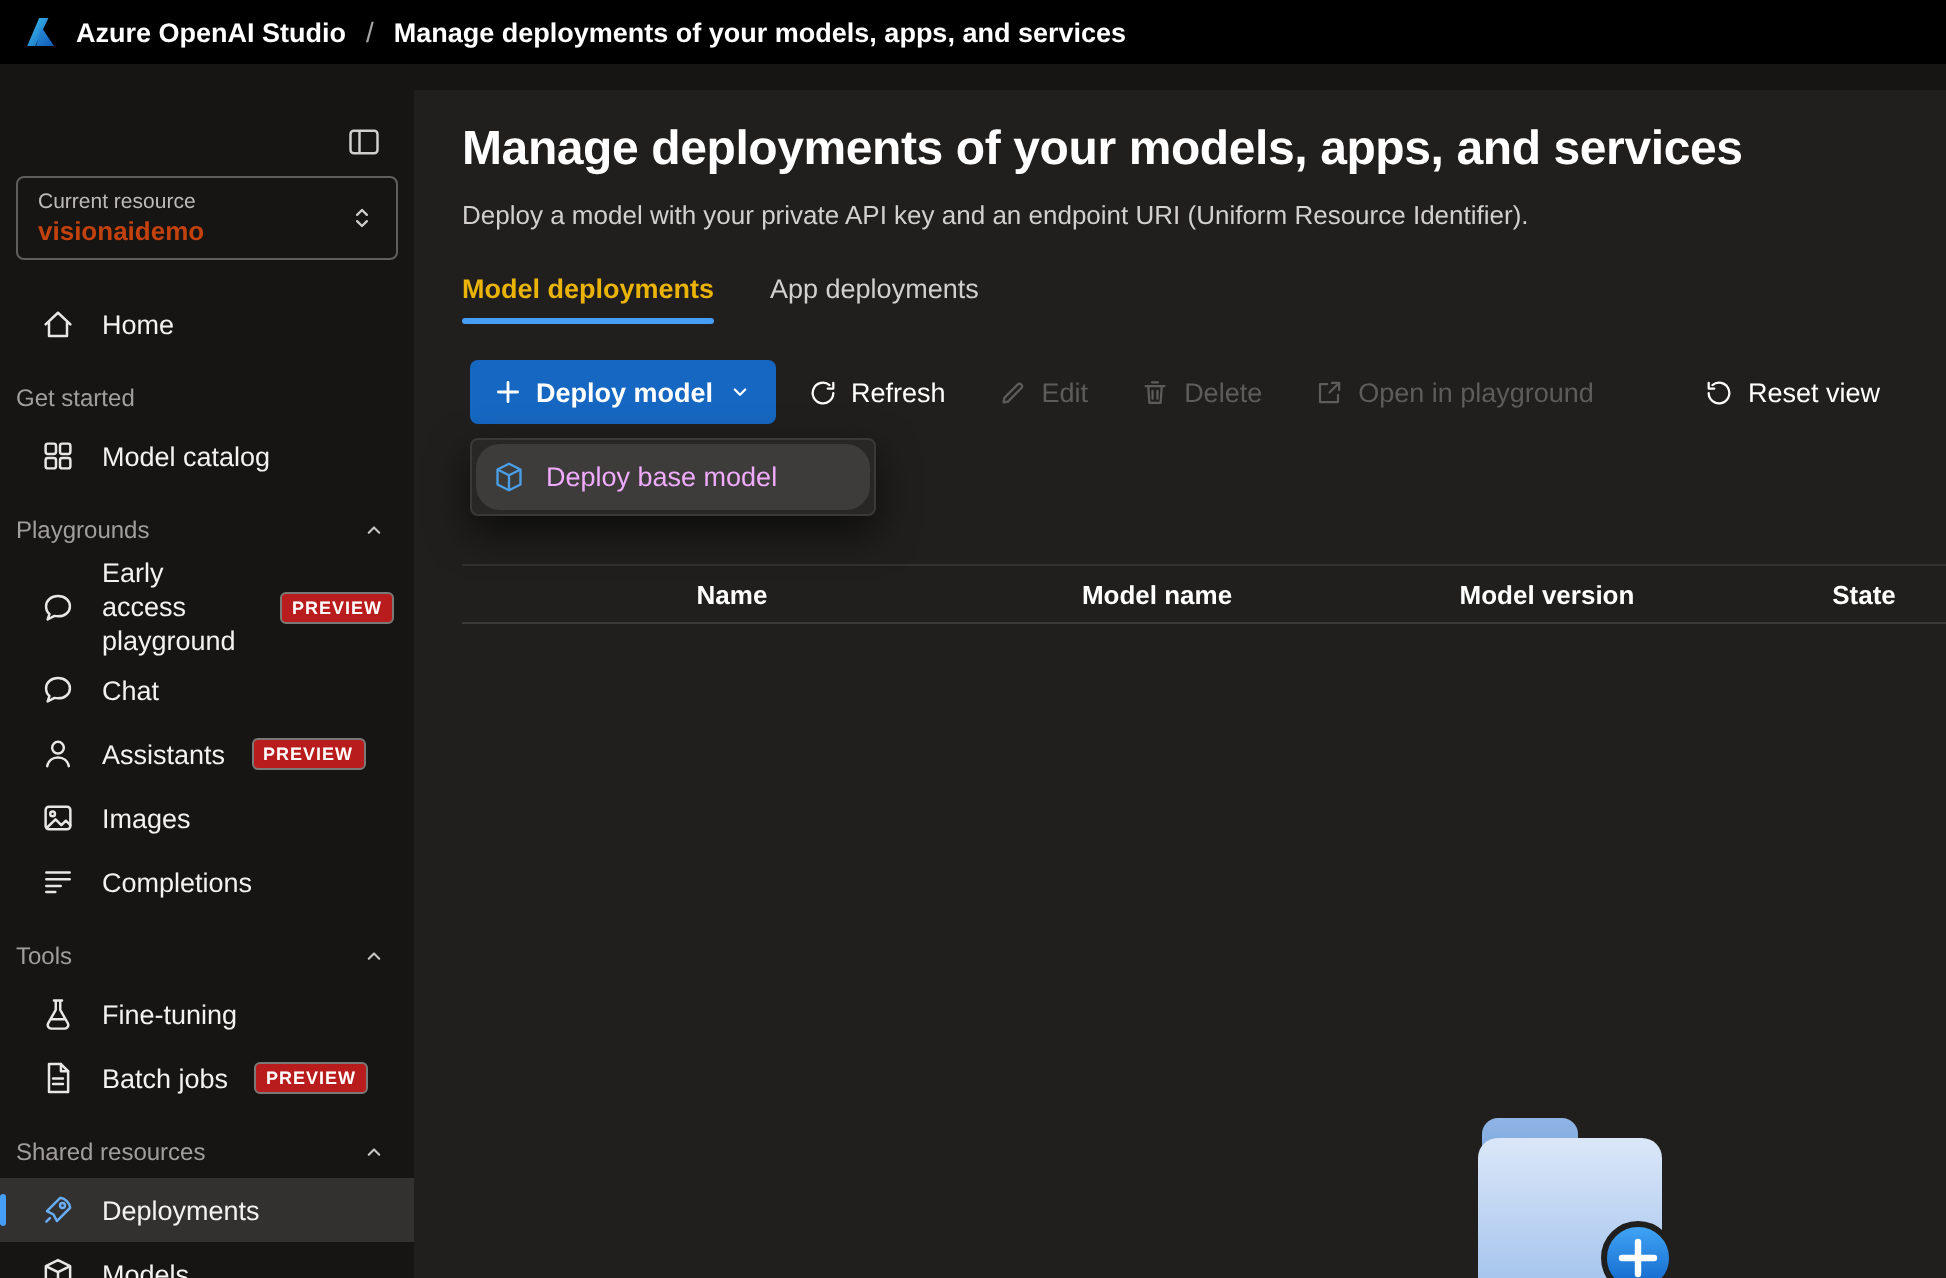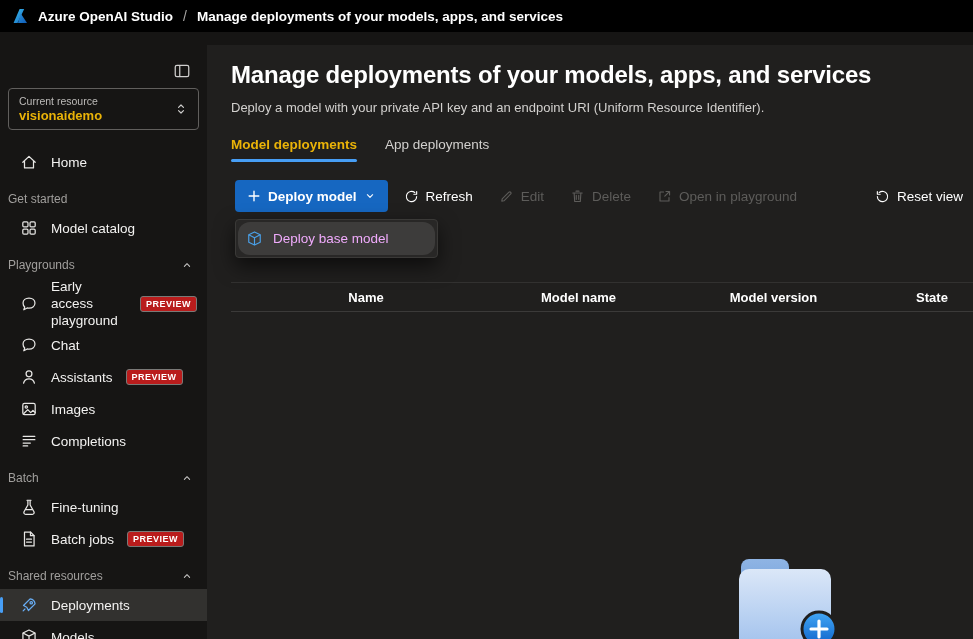--- a/index.html
+++ b/index.html
@@ -38,21 +38,21 @@
   }
   .collapse-row { display:flex; justify-content:flex-end; padding:30px 16px 8px 0; }
   .collapse-btn { color:#d0cfce; cursor:pointer; }
 
   .resource-box {
     margin:0 8px; height:42px; border:1px solid #615f5d; border-radius:4px;
     display:flex; align-items:center; padding:0 10px; cursor:pointer;
   }
   .resource-text { flex:1; min-width:0; }
   .resource-label { font-size:10.5px; color:#bdbbb9; line-height:13px; }
-  .resource-value { font-size:13px; color:#eab308; font-weight:600; line-height:16px; }
+  .resource-value { font-size:13px; color:#c2410c; font-weight:600; line-height:16px; }
   .resource-chev { color:#d0cfce; }
 
   .nav-item {
     display:flex; align-items:center; gap:13px;
     min-height:32px; padding:0 10px 0 20px;
     font-size:13.5px; color:#f3f2f1; cursor:pointer; position:relative;
   }
   .nav-item .icn { color:#e8e7e5; flex:none; }
   .nav-item .lbl { flex:1; line-height:17px; }
   .nav-item.first { margin-top:16px; }
@@ -86,21 +86,21 @@
 
   .tabs { margin-top:22px; display:flex; gap:28px; }
   .tab { font-size:13.5px; color:#d2d0ce; padding-bottom:10px; position:relative; cursor:pointer; }
   .tab.active { color:#eab308; font-weight:700; }
   .tab.active::after {
     content:""; position:absolute; left:0; right:0; bottom:0; height:3px;
     border-radius:2px; background:var(--accent,#479ef5);
   }
 
   .toolbar-wrap { position:relative; margin-top:18px; }
-  .toolbar { display:flex; align-items:center; gap:6px; padding-right:0; }
+  .toolbar { display:flex; align-items:center; gap:6px; padding-right:23px; }
   .btn-primary {
     display:flex; align-items:center; gap:7px;
     background:var(--primary_button,#1667c1); color:#fff;
     font-family:inherit; font-size:13.5px; font-weight:600;
     height:32px; padding:0 12px; border:none; border-radius:4px; cursor:pointer;
   }
   .tool {
     display:flex; align-items:center; gap:7px;
     font-size:13.5px; color:#fff; height:32px; padding:0 10px;
     border-radius:4px; cursor:pointer; white-space:nowrap;
@@ -261,21 +261,21 @@
   <div class="nav-item">
     <span class="icn">
       <svg width="18" height="18" viewBox="0 0 16 16" fill="none" stroke="currentColor" stroke-width="1.1" stroke-linecap="round">
         <path d="M2.8 3.8h10.4M2.8 6.8h10.4M2.8 9.8h6.4M2.8 12.4h4"></path>
       </svg>
     </span>
     <span class="lbl">Completions</span>
   </div>
 
   <div class="section-h">
-    <span>Batch</span>
+    <span>Tools</span>
     <span class="chev">
       <svg width="12" height="12" viewBox="0 0 16 16" fill="none" stroke="currentColor" stroke-width="1.4" stroke-linecap="round" stroke-linejoin="round">
           <path d="M4.5 9.8 8 6.3l3.5 3.5"></path>
         </svg>
     </span>
   </div>
 
   <div class="nav-item">
     <span class="icn">
       <svg width="18" height="18" viewBox="0 0 16 16" fill="none" stroke="currentColor" stroke-width="1.1" stroke-linecap="round" stroke-linejoin="round">

